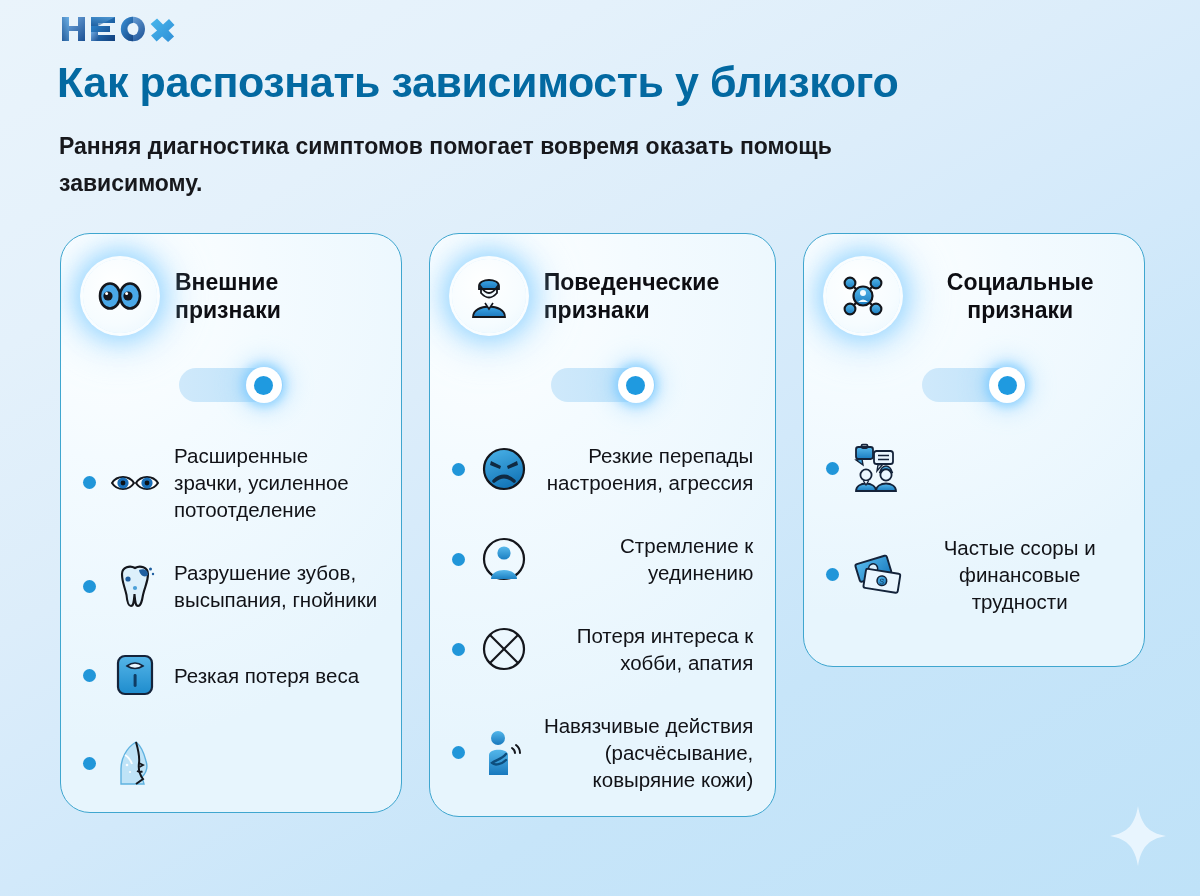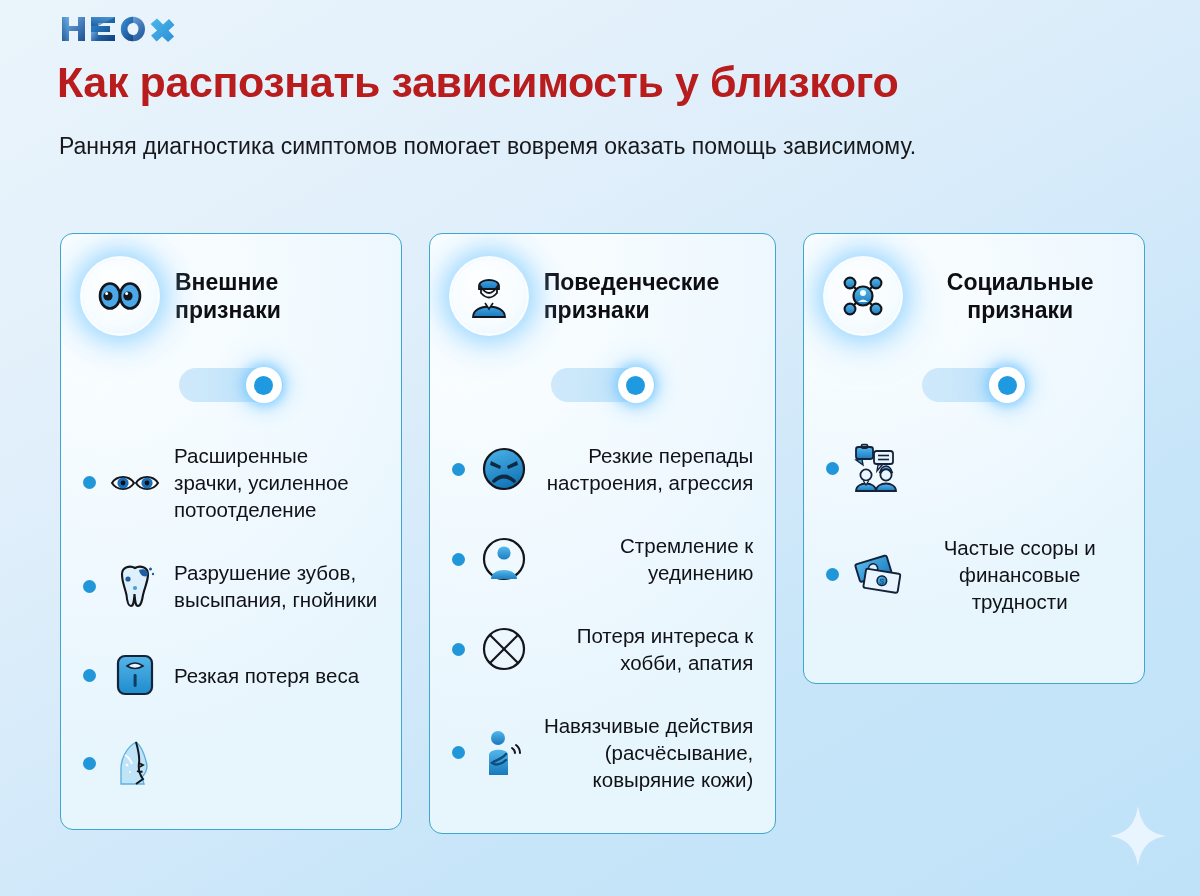--- a/index.html
+++ b/index.html
@@ -43,53 +43,54 @@
   }
 
   .page-title {
     position: absolute;
     left: 57px;
     top: 57px;
     width: 1100px;
     font-size: 43px;
     line-height: 50px;
     font-weight: bold;
-    color: #b91c1c;
+    color: #0369a1;
     letter-spacing: -0.4px;
   }
 
   .page-subtitle {
     position: absolute;
     left: 59px;
     top: 128px;
     width: 900px;
     font-size: 23px;
     line-height: 37px;
     color: #17181c;
+    font-weight: bold;
   }
 
   
   .cards {
     position: absolute;
     left: 60px;
     top: 233px;
     width: 1085px;
     display: flex;
     gap: 27px;
     align-items: flex-start;
   }
 
   .card {
     position: relative;
     width: 344px;
     border: 1.6px solid #3fa6cf;
-    border-radius: 13px;
+    border-radius: 30px;
     background:
       radial-gradient(120% 80% at 14% 8%, #ffffff 0%, #f4fbff 38%, #e7f5fd 100%);
-    padding: 24px 22px 28px 22px;
+    padding: 24px 22px 11px 22px;
     overflow: hidden;
   }
 
   .card-2 { width: 350px; }
   .card-3 { width: 344px; text-align: center; }
 
   
   .card-head {
     display: flex;
     align-items: center;

